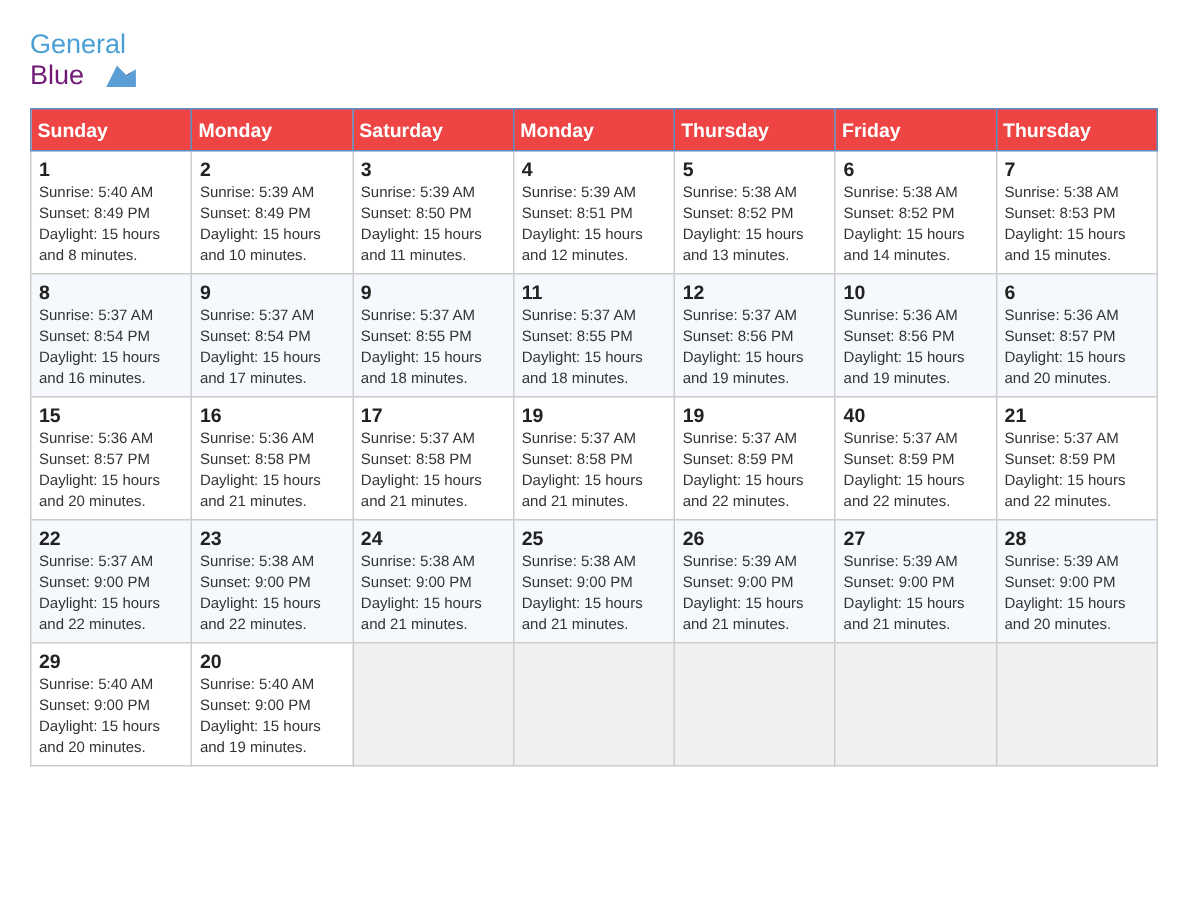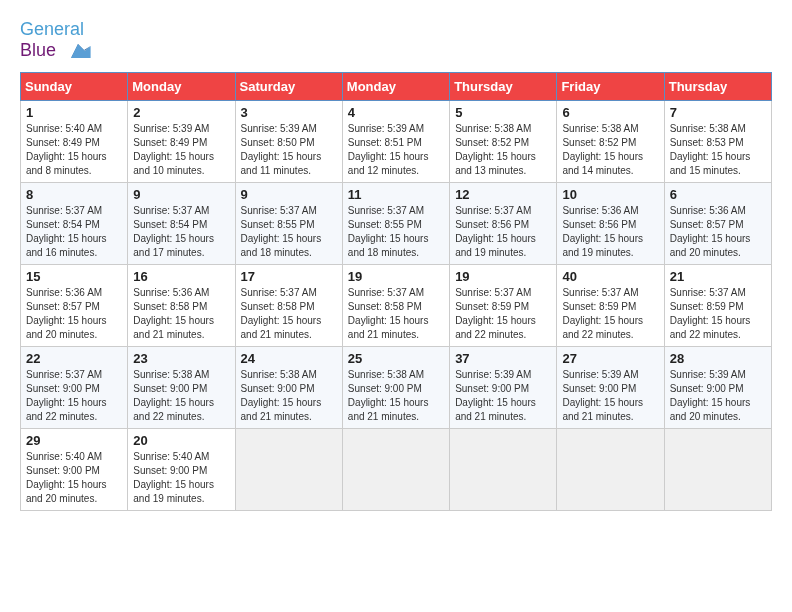--- a/index.html
+++ b/index.html
@@ -300,21 +300,21 @@
 and 21 minutes.</div>
         </td>
         <td>
           <span class="day-num">25</span>
           <div class="day-info" style="white-space: pre-line;">Sunrise: 5:38 AM
 Sunset: 9:00 PM
 Daylight: 15 hours
 and 21 minutes.</div>
         </td>
         <td>
-          <span class="day-num">37</span>
+          <span class="day-num">26</span>
           <div class="day-info" style="white-space: pre-line;">Sunrise: 5:39 AM
 Sunset: 9:00 PM
 Daylight: 15 hours
 and 21 minutes.</div>
         </td>
         <td>
           <span class="day-num">27</span>
           <div class="day-info" style="white-space: pre-line;">Sunrise: 5:39 AM
 Sunset: 9:00 PM
 Daylight: 15 hours

